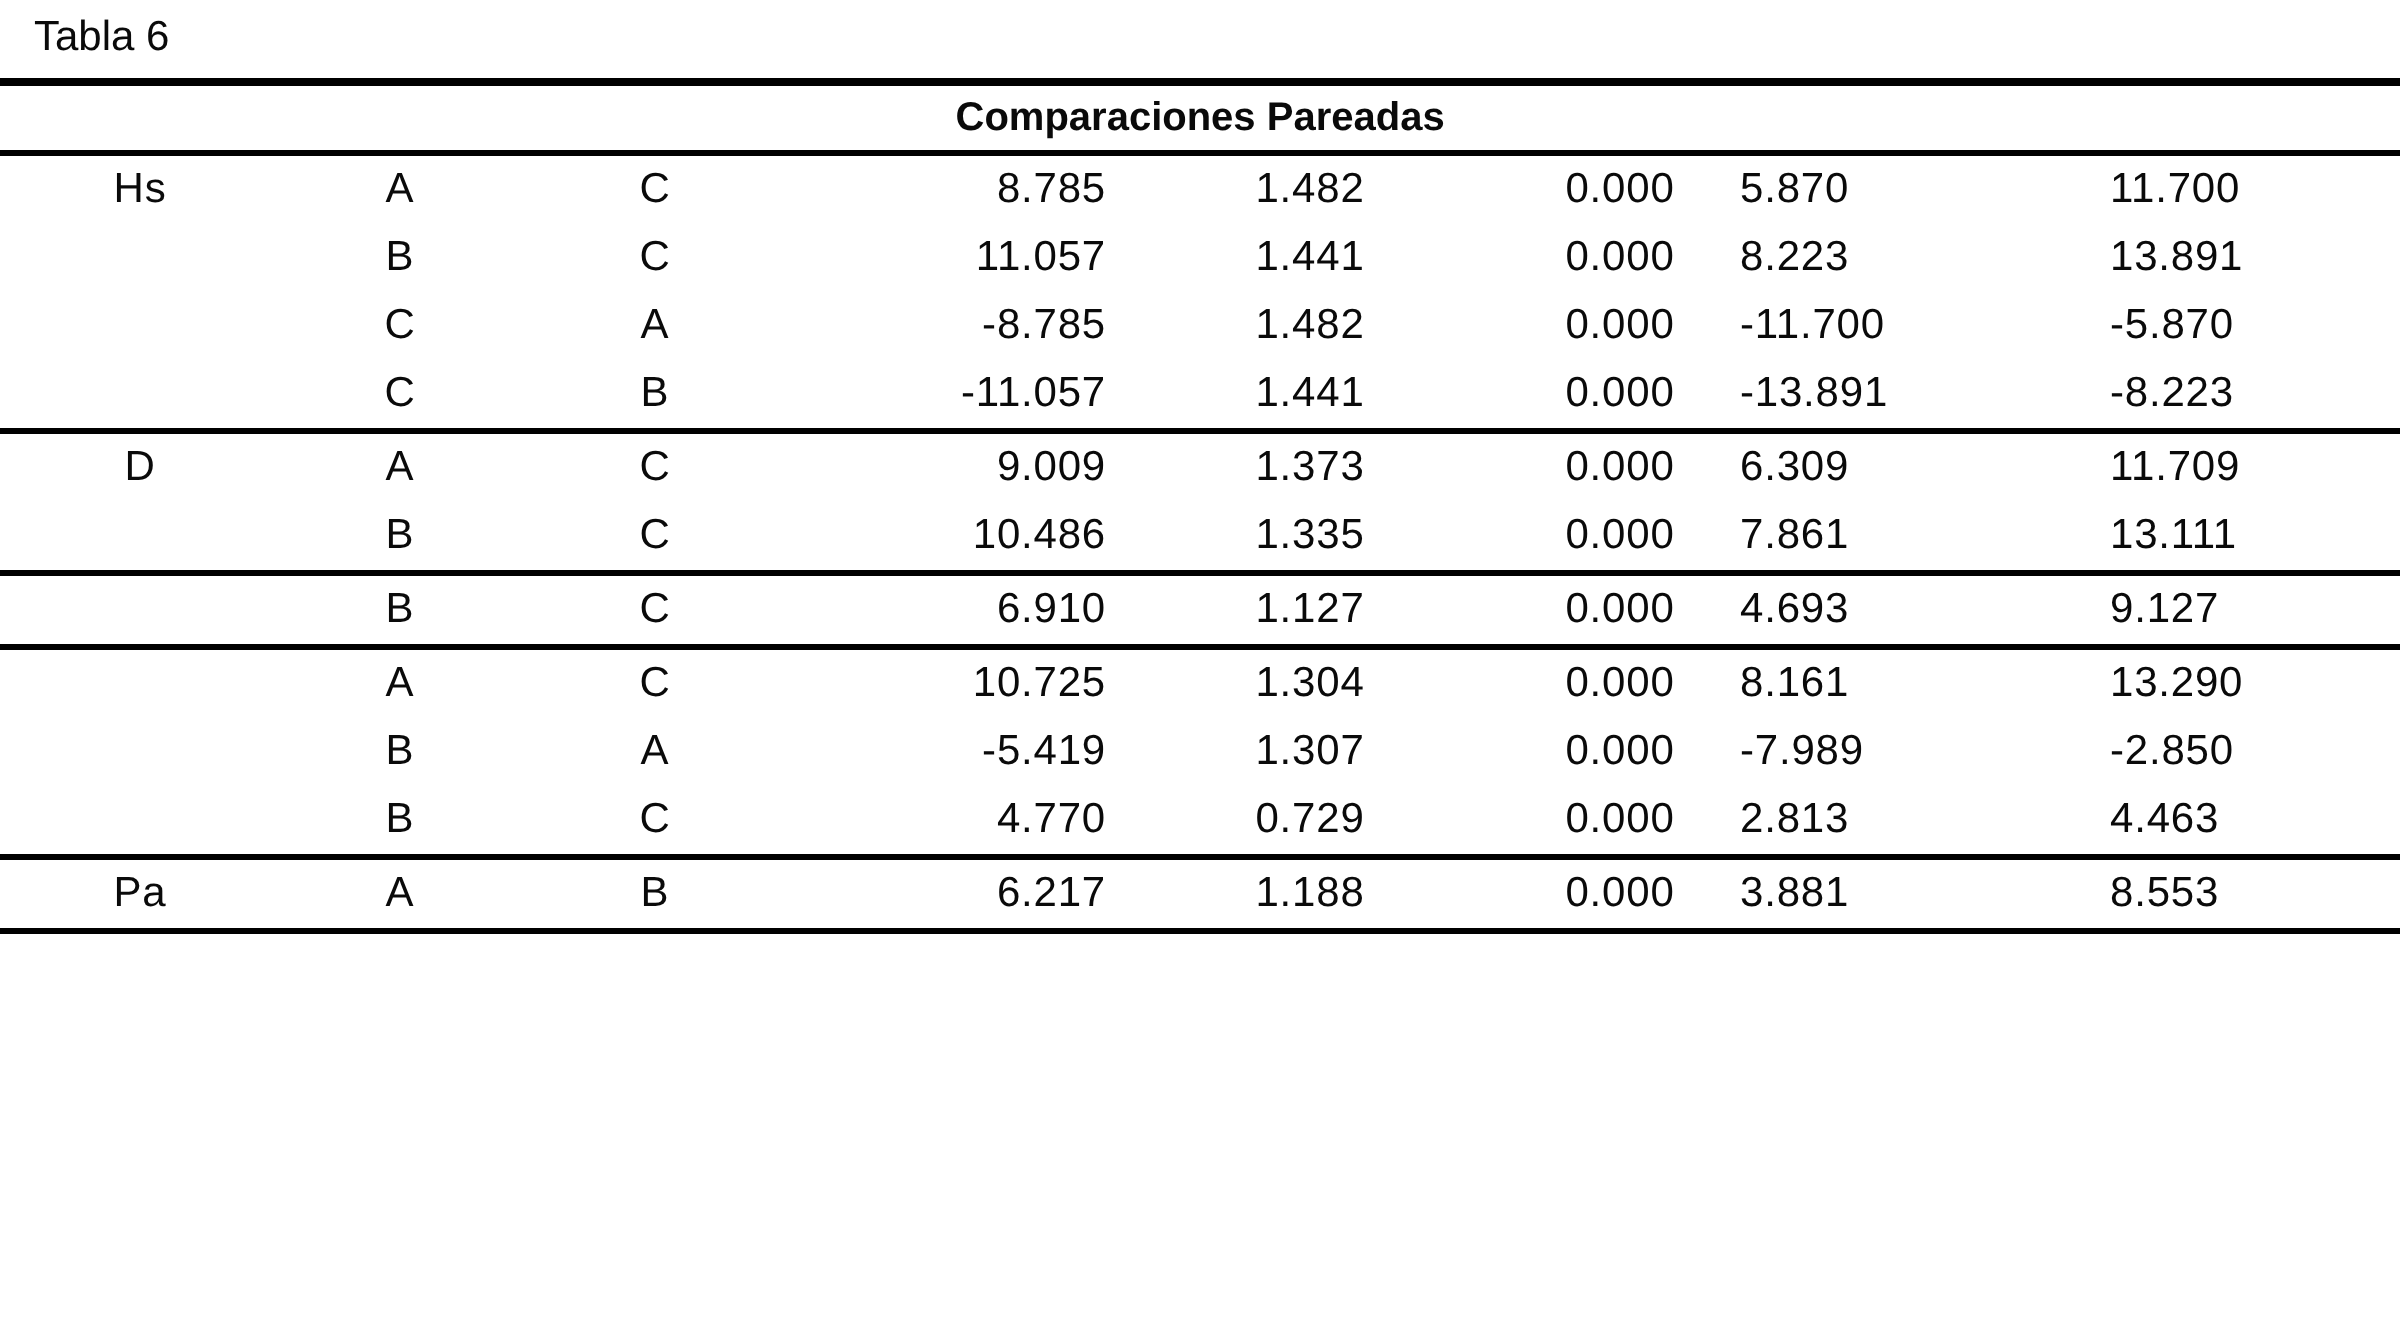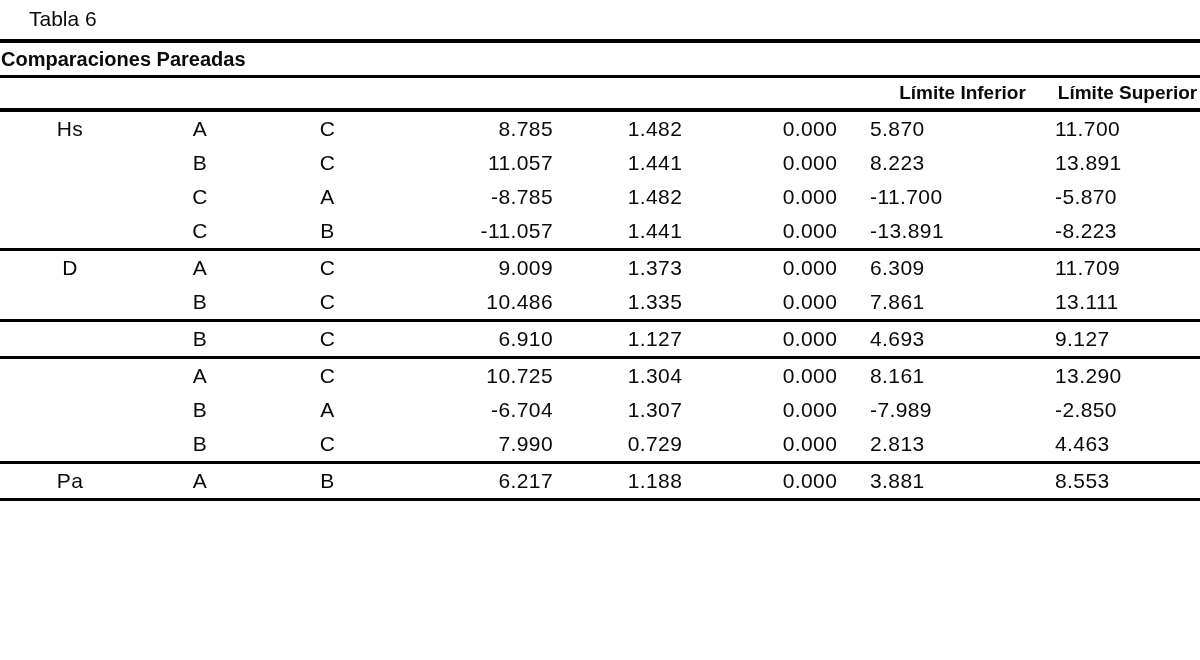--- a/index.html
+++ b/index.html
@@ -10,21 +10,21 @@
   .page {
     position: relative;
     width: 1200px;
     height: 660px;
     overflow: hidden;
     background: #ffffff;
     font-family: "Liberation Sans", sans-serif;
     color: #0a0a0a;
   }
   .title {
-    margin: 6px 0 0 29px;
+    margin: 6px 0 0 17px;
     font-size: 21px;
     line-height: 1.2;
     white-space: nowrap;
   }
   .subtitle {
     margin: 4px 0 0 17px;
     font-size: 26px;
     font-style: italic;
     letter-spacing: 1px;
     line-height: 1.1;
@@ -35,21 +35,21 @@
     table-layout: fixed;
     width: 1200px;
     margin-top: 8px;
   }
   .span-row th {
     border-top: 4px solid #000;
     border-bottom: 3px solid #000;
     font-size: 20px;
     font-weight: bold;
     height: 30px;
-    text-align: left;
+    text-align: center;
     vertical-align: middle;
   }
   .hrow-a th {
     height: 64px;
     vertical-align: middle;
     font-size: 19px;
     font-weight: bold;
     text-align: center;
     padding: 0 4px;
     line-height: 1.3;
@@ -90,25 +90,20 @@
       <col style="width:165px">
       <col style="width:190px">
       <col style="width:120px">
       <col style="width:185px">
       <col style="width:145px">
     </colgroup>
     <thead>
       <tr class="span-row">
         <th colspan="8">Comparaciones Pareadas</th>
       </tr>
-      <tr class="hrow-b">
-        <th colspan="6"></th>
-        <th>Límite Inferior</th>
-        <th>Límite Superior</th>
-      </tr>
     </thead>
     <tbody>
         <tr>
           <td class="c1">Hs</td>
           <td class="c2">A</td>
           <td class="c3">C</td>
           <td class="c4">8.785</td>
           <td class="c5">1.482</td>
           <td class="c6">0.000</td>
           <td class="c7">5.870</td>
@@ -181,31 +176,31 @@
           <td class="c4">10.725</td>
           <td class="c5">1.304</td>
           <td class="c6">0.000</td>
           <td class="c7">8.161</td>
           <td class="c8">13.290</td>
         </tr>
         <tr>
           <td class="c1"></td>
           <td class="c2">B</td>
           <td class="c3">A</td>
-          <td class="c4">-6.704</td>
+          <td class="c4">-5.419</td>
           <td class="c5">1.307</td>
           <td class="c6">0.000</td>
           <td class="c7">-7.989</td>
           <td class="c8">-2.850</td>
         </tr>
         <tr class="group-end">
           <td class="c1"></td>
           <td class="c2">B</td>
           <td class="c3">C</td>
-          <td class="c4">7.990</td>
+          <td class="c4">4.770</td>
           <td class="c5">0.729</td>
           <td class="c6">0.000</td>
           <td class="c7">2.813</td>
           <td class="c8">4.463</td>
         </tr>
         <tr class="group-end">
           <td class="c1">Pa</td>
           <td class="c2">A</td>
           <td class="c3">B</td>
           <td class="c4">6.217</td>

